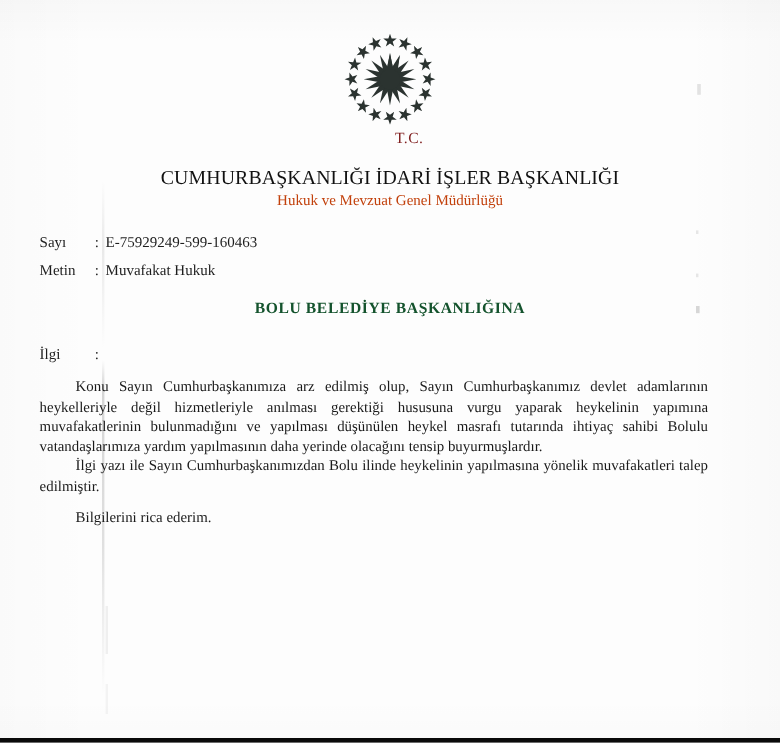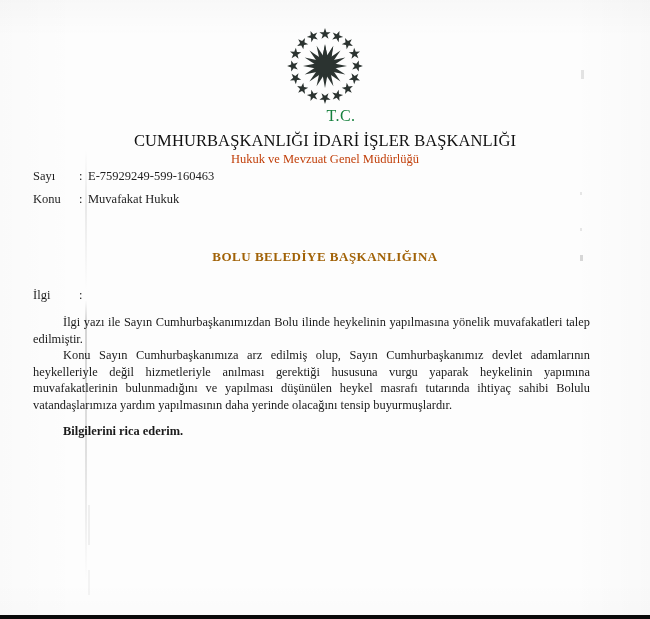--- a/index.html
+++ b/index.html
@@ -85,42 +85,42 @@
   
   .letterhead {
     position: absolute;
     top: 107px;
     left: 0;
     right: 0;
     text-align: center;
     line-height: 1.18;
   }
   .tc-line {
-    font-size: 16px;
+    font-size: 13px;
     letter-spacing: 0.4px;
-    color: #15803d;
+    color: #7f1d1d;
     margin-left: 32px;
   }
   .org-line {
     font-size: 16.5px;
     letter-spacing: 0.1px;
     color: #111111;
     white-space: nowrap;
-    margin-top: 5px;
+    margin-top: 16px;
   }
   .dept-line {
     font-size: 12.5px;
     color: #c2410c;
     margin-top: 2px;
   }
 
   
   .meta {
     position: absolute;
-    top: 170px;
+    top: 196px;
     left: 33px;
     font-size: 12.5px;
     line-height: 1.0;
   }
   .meta-row {
     display: flex;
     align-items: baseline;
     margin-bottom: 10px;
   }
   .meta-label {
@@ -139,21 +139,21 @@
   
   .addressee {
     position: absolute;
     top: 249px;
     left: 0;
     right: 0;
     text-align: center;
     font-size: 13px;
     font-weight: bold;
     letter-spacing: 0.5px;
-    color: #a16207;
+    color: #14532d;
   }
 
   
   .ilgi {
     position: absolute;
     top: 288px;
     left: 33px;
     font-size: 12.5px;
     display: flex;
     align-items: baseline;
@@ -172,21 +172,20 @@
     text-align: justify;
     text-justify: inter-word;
     color: #1a1a1a;
   }
   .body-text p {
     margin: 0 0 0 0;
     text-indent: 30px;
   }
   .body-text p.last-para {
     text-align: left;
-    font-weight: bold;
   }
   .spacer-para {
     height: 9px;
   }
 
   
   .signature {
     position: absolute;
     top: 464px;
     left: 400px;
@@ -274,35 +273,35 @@
     <div class="dept-line">Hukuk ve Mevzuat Genel Müdürlüğü</div>
   </div>
 
   <div class="meta">
     <div class="meta-row">
       <span class="meta-label">Sayı</span>
       <span class="meta-colon">:</span>
       <span class="meta-value">E-75929249-599-160463</span>
     </div>
     <div class="meta-row">
-      <span class="meta-label">Konu</span>
+      <span class="meta-label">Metin</span>
       <span class="meta-colon">:</span>
       <span class="meta-value">Muvafakat Hukuk</span>
     </div>
   </div>
 
   <div class="addressee">BOLU BELEDİYE BAŞKANLIĞINA</div>
 
   <div class="ilgi">
     <span class="ilgi-label">İlgi</span>
     <span class="ilgi-colon">:</span>
   </div>
 
   <div class="body-text">
+    <p>Konu Sayın Cumhurbaşkanımıza arz edilmiş olup, Sayın Cumhurbaşkanımız devlet adamlarının heykelleriyle değil hizmetleriyle anılması gerektiği hususuna vurgu yaparak heykelinin yapımına muvafakatlerinin bulunmadığını ve yapılması düşünülen heykel masrafı tutarında ihtiyaç sahibi Bolulu vatandaşlarımıza yardım yapılmasının daha yerinde olacağını tensip buyurmuşlardır.</p>
     <p>İlgi yazı ile Sayın Cumhurbaşkanımızdan Bolu ilinde heykelinin yapılmasına yönelik muvafakatleri talep edilmiştir.</p>
-    <p>Konu Sayın Cumhurbaşkanımıza arz edilmiş olup, Sayın Cumhurbaşkanımız devlet adamlarının heykelleriyle değil hizmetleriyle anılması gerektiği hususuna vurgu yaparak heykelinin yapımına muvafakatlerinin bulunmadığını ve yapılması düşünülen heykel masrafı tutarında ihtiyaç sahibi Bolulu vatandaşlarımıza yardım yapılmasının daha yerinde olacağını tensip buyurmuşlardır.</p>
     <div class="spacer-para"></div>
     <p class="last-para">Bilgilerini rica ederim.</p>
   </div>
 
 
   <div class="bottom-bar"></div>
 </div>
 
 </body></html>

